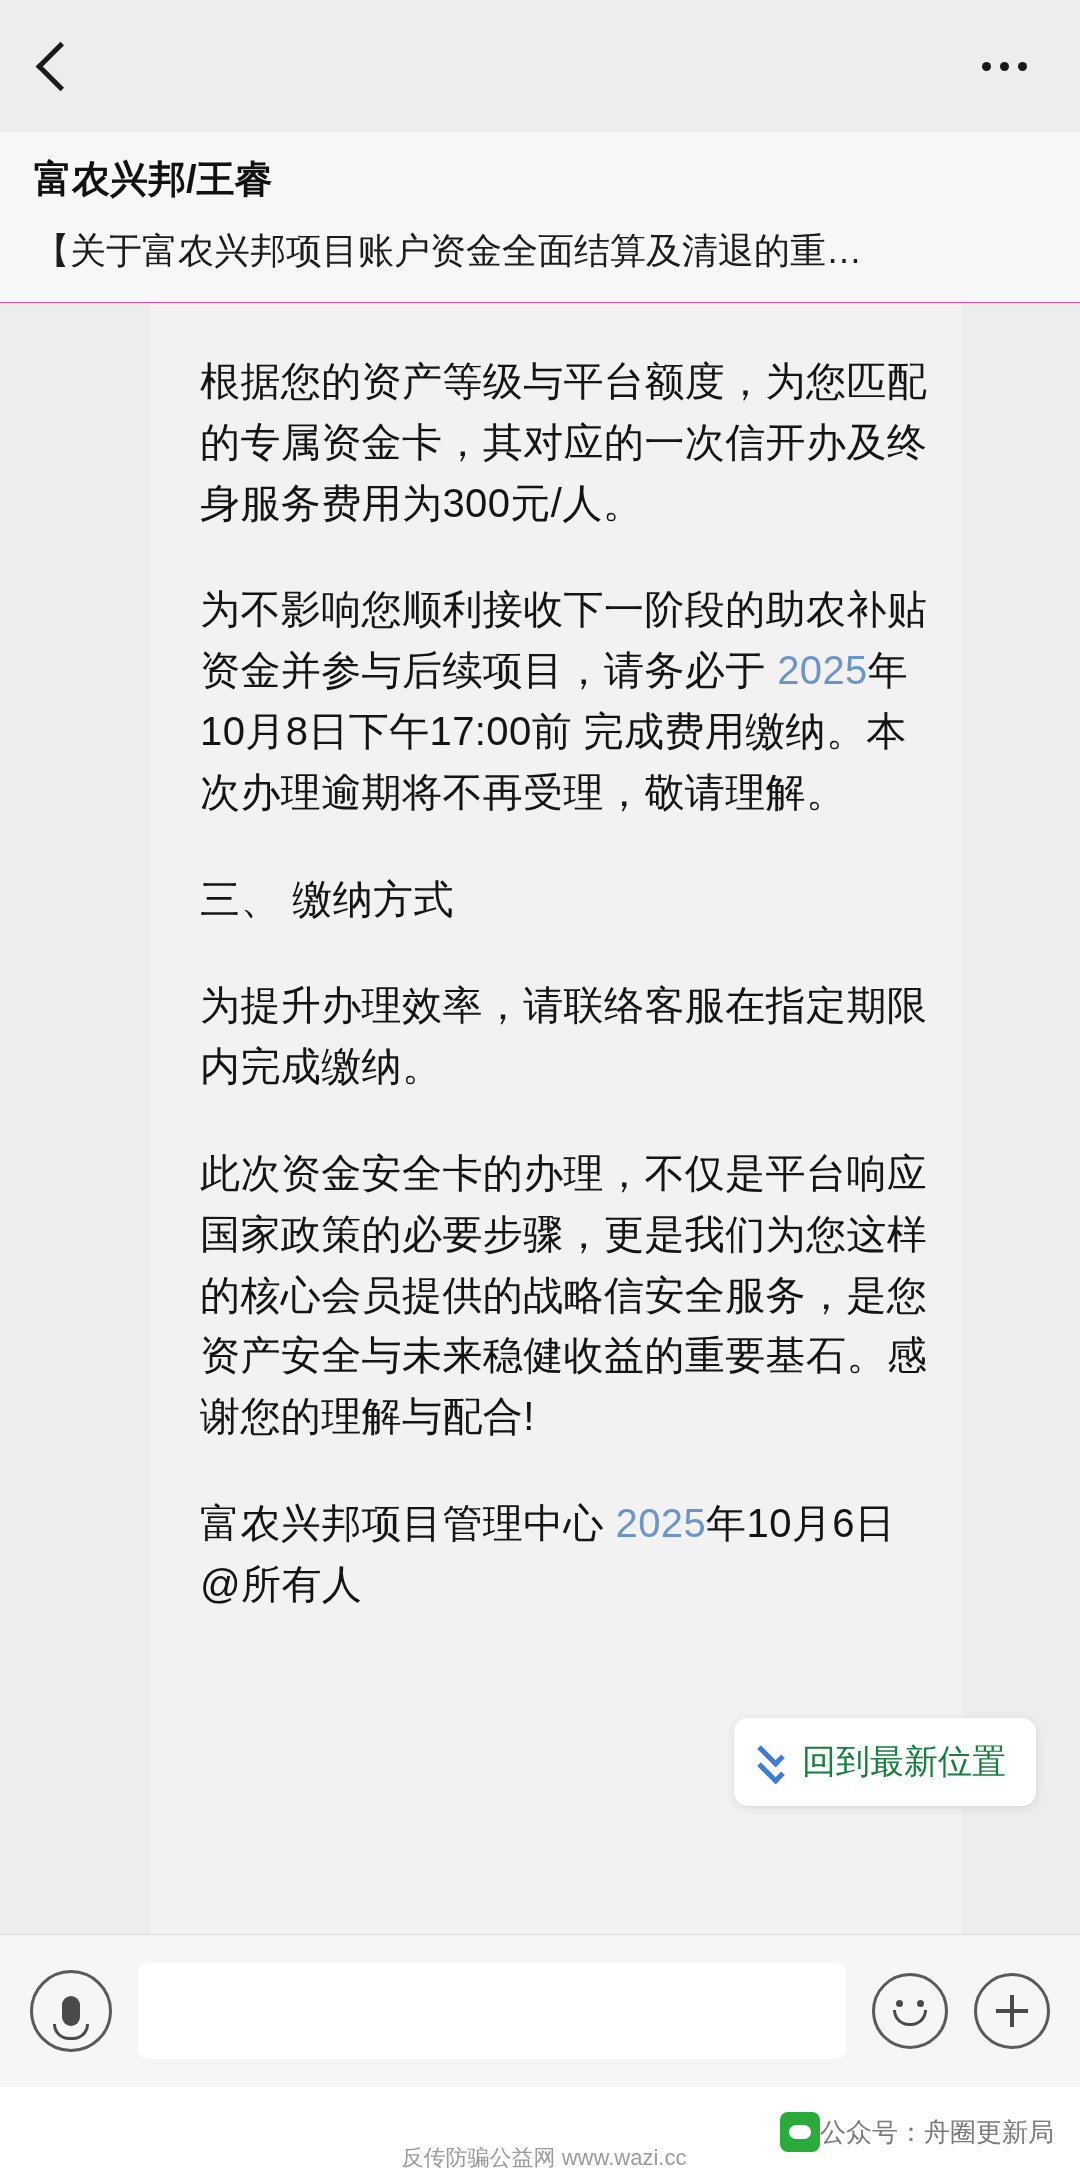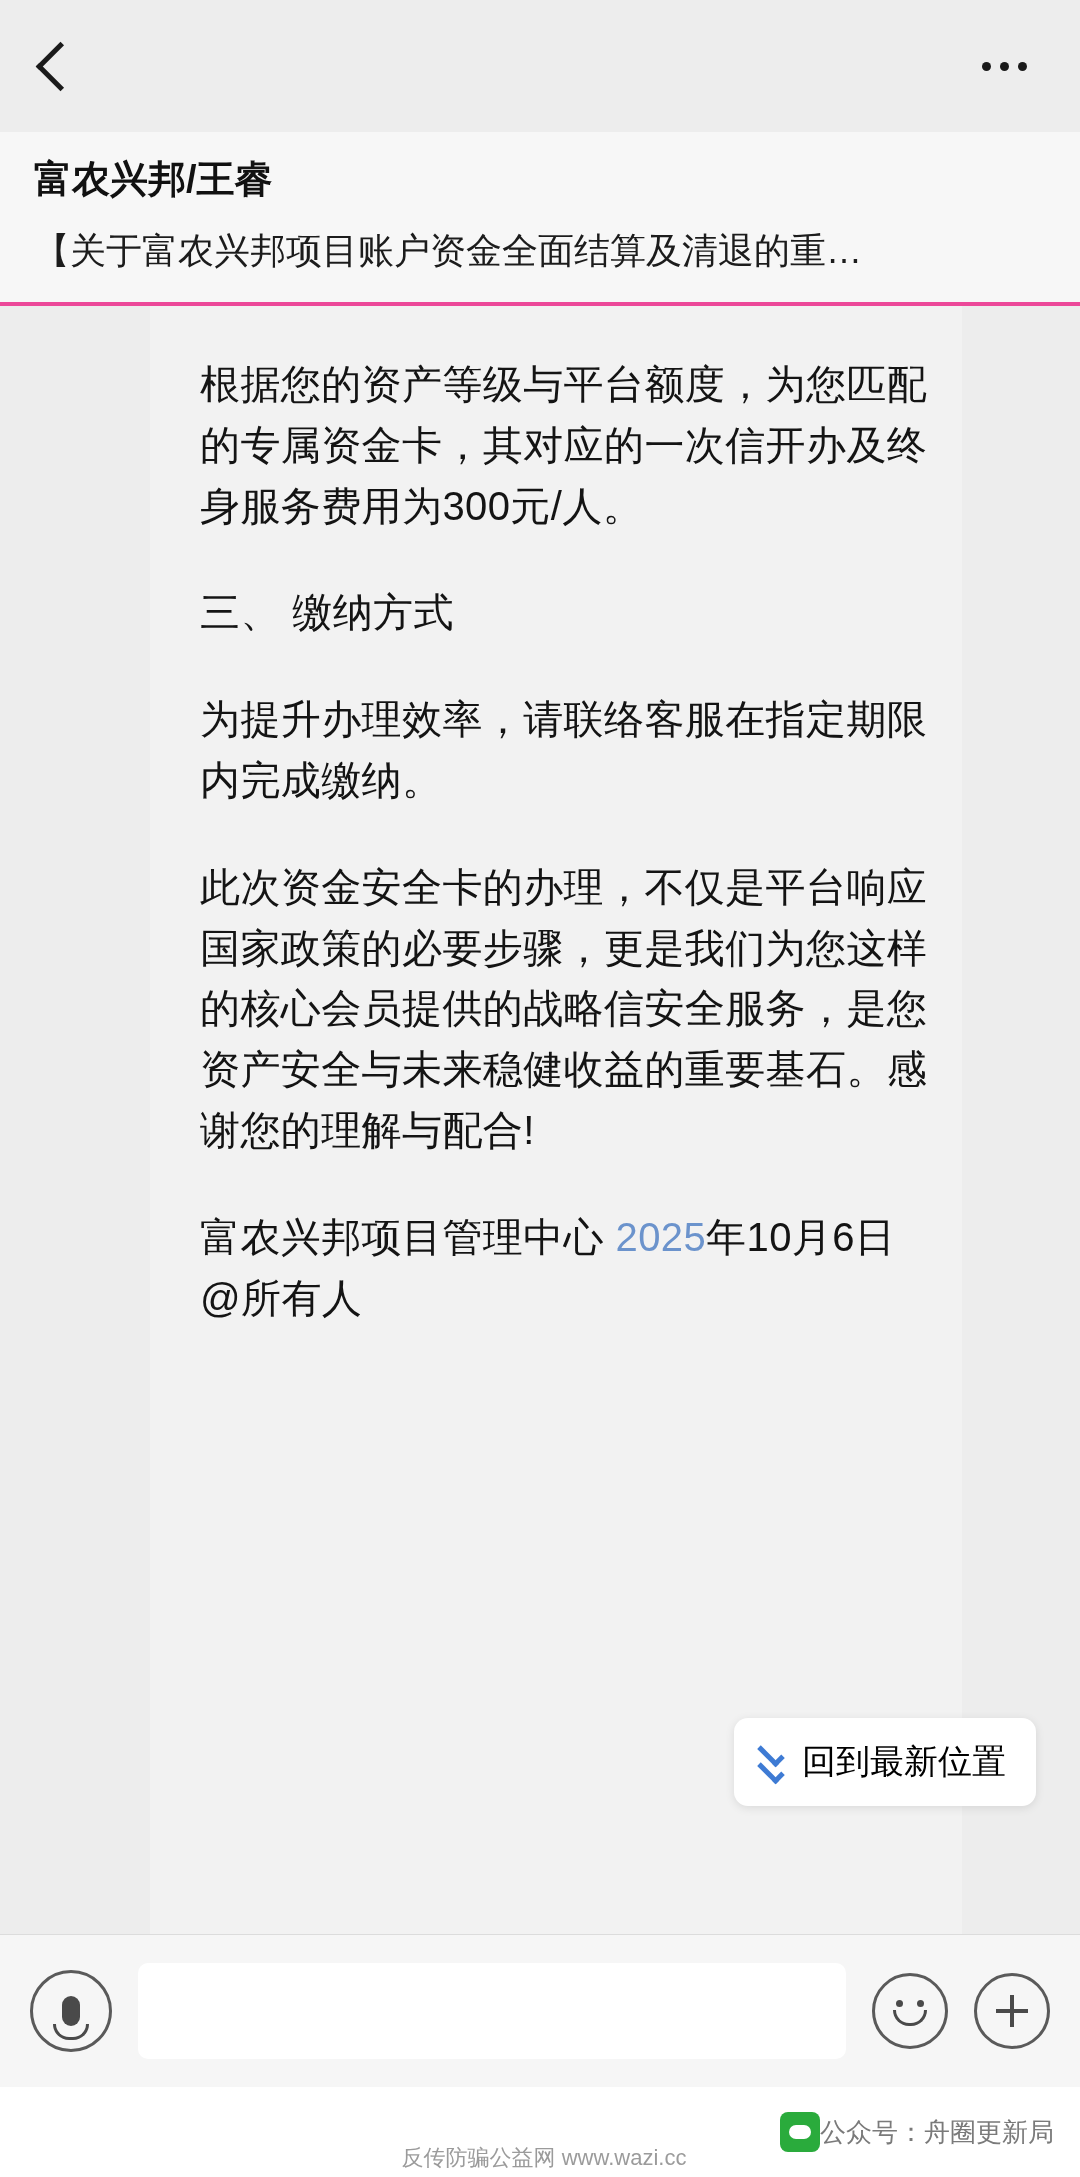--- a/index.html
+++ b/index.html
@@ -76,21 +76,21 @@
     height: 9px;
     border-radius: 50%;
     background: #1a1a1a;
     display: block;
   }
 
   
   .notice {
     background: #f7f7f7;
     padding: 22px 14px 26px 34px;
-    border-bottom: 4px solid #ec4899;
+    border-bottom: 1px solid #ec4899;
     flex: none;
   }
   .notice-author {
     font-size: 38px;
     font-weight: bold;
     color: #111111;
     margin-bottom: 22px;
   }
   .notice-text {
     font-size: 36px;
@@ -154,21 +154,21 @@
     display: block;
     width: 26px;
     height: 13px;
     border-right: 5px solid #3e7bd4;
     border-bottom: 5px solid #3e7bd4;
     transform: rotate(45deg) skew(0deg,0deg);
     box-sizing: border-box;
   }
   .jump-label {
     font-size: 34px;
-    color: #000000;
+    color: #15803d;
     white-space: nowrap;
     font-family: Liberation Serif, serif;
   }
 
   
   .input-bar {
     height: 152px;
     background: #f6f6f6;
     border-top: 1px solid #dcdcdc;
     display: flex;
@@ -325,20 +325,21 @@
 
   <div class="notice">
     <div class="notice-author">富农兴邦/王睿</div>
     <div class="notice-text">【关于富农兴邦项目账户资金全面结算及清退的重…</div>
   </div>
 
   <div class="chat-area">
     <div class="bubble-wrap">
       <div class="bubble">
         <p>根据您的资产等级与平台额度，为您匹配的专属资金卡，其对应的一次信开办及终身服务费用为300元/人。</p>
+        <p><span>为不影响您顺利接收下一阶段的助农补贴资金并参与后续项目，请务必于 </span><span class="blue">2025</span><span>年10月8日下午17:00前 完成费用缴纳。本次办理逾期将不再受理，敬请理解。</span></p>
         <p>三、 缴纳方式</p>
         <p>为提升办理效率，请联络客服在指定期限内完成缴纳。</p>
         <p>此次资金安全卡的办理，不仅是平台响应国家政策的必要步骤，更是我们为您这样的核心会员提供的战略信安全服务，是您资产安全与未来稳健收益的重要基石。感谢您的理解与配合!</p>
         <p><span>富农兴邦项目管理中心 </span><span class="blue">2025</span><span>年10月6日@所有人</span></p>
       </div>
     </div>
 
     <div class="jump-pill">
       <span class="chev">
           <i></i>

